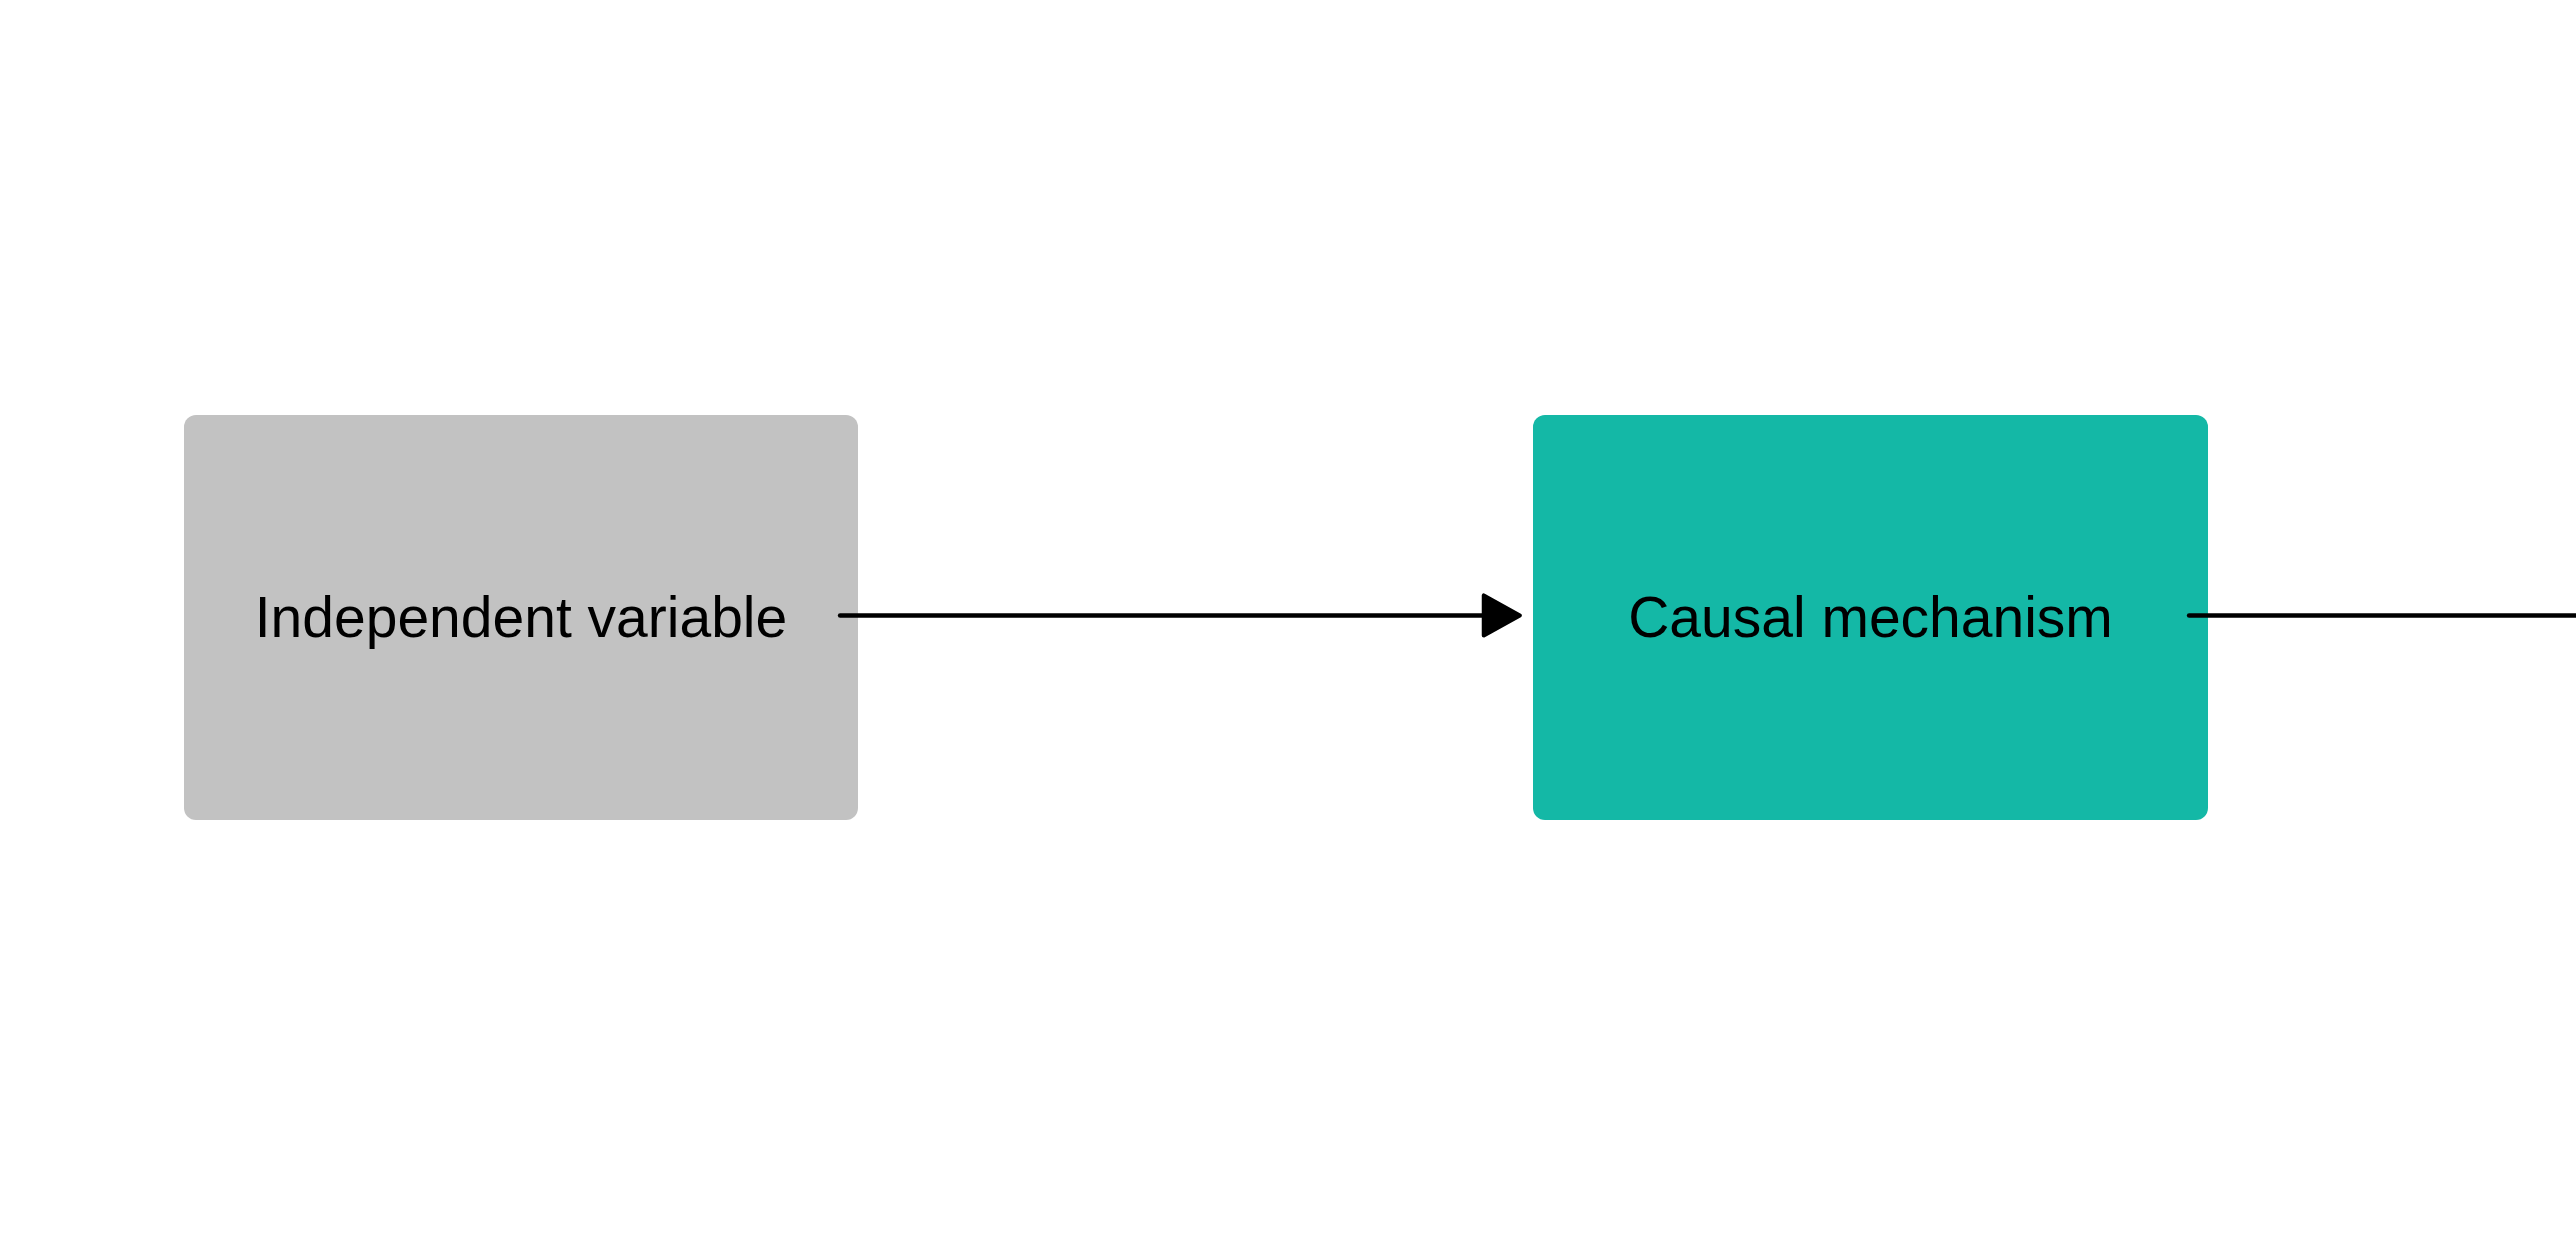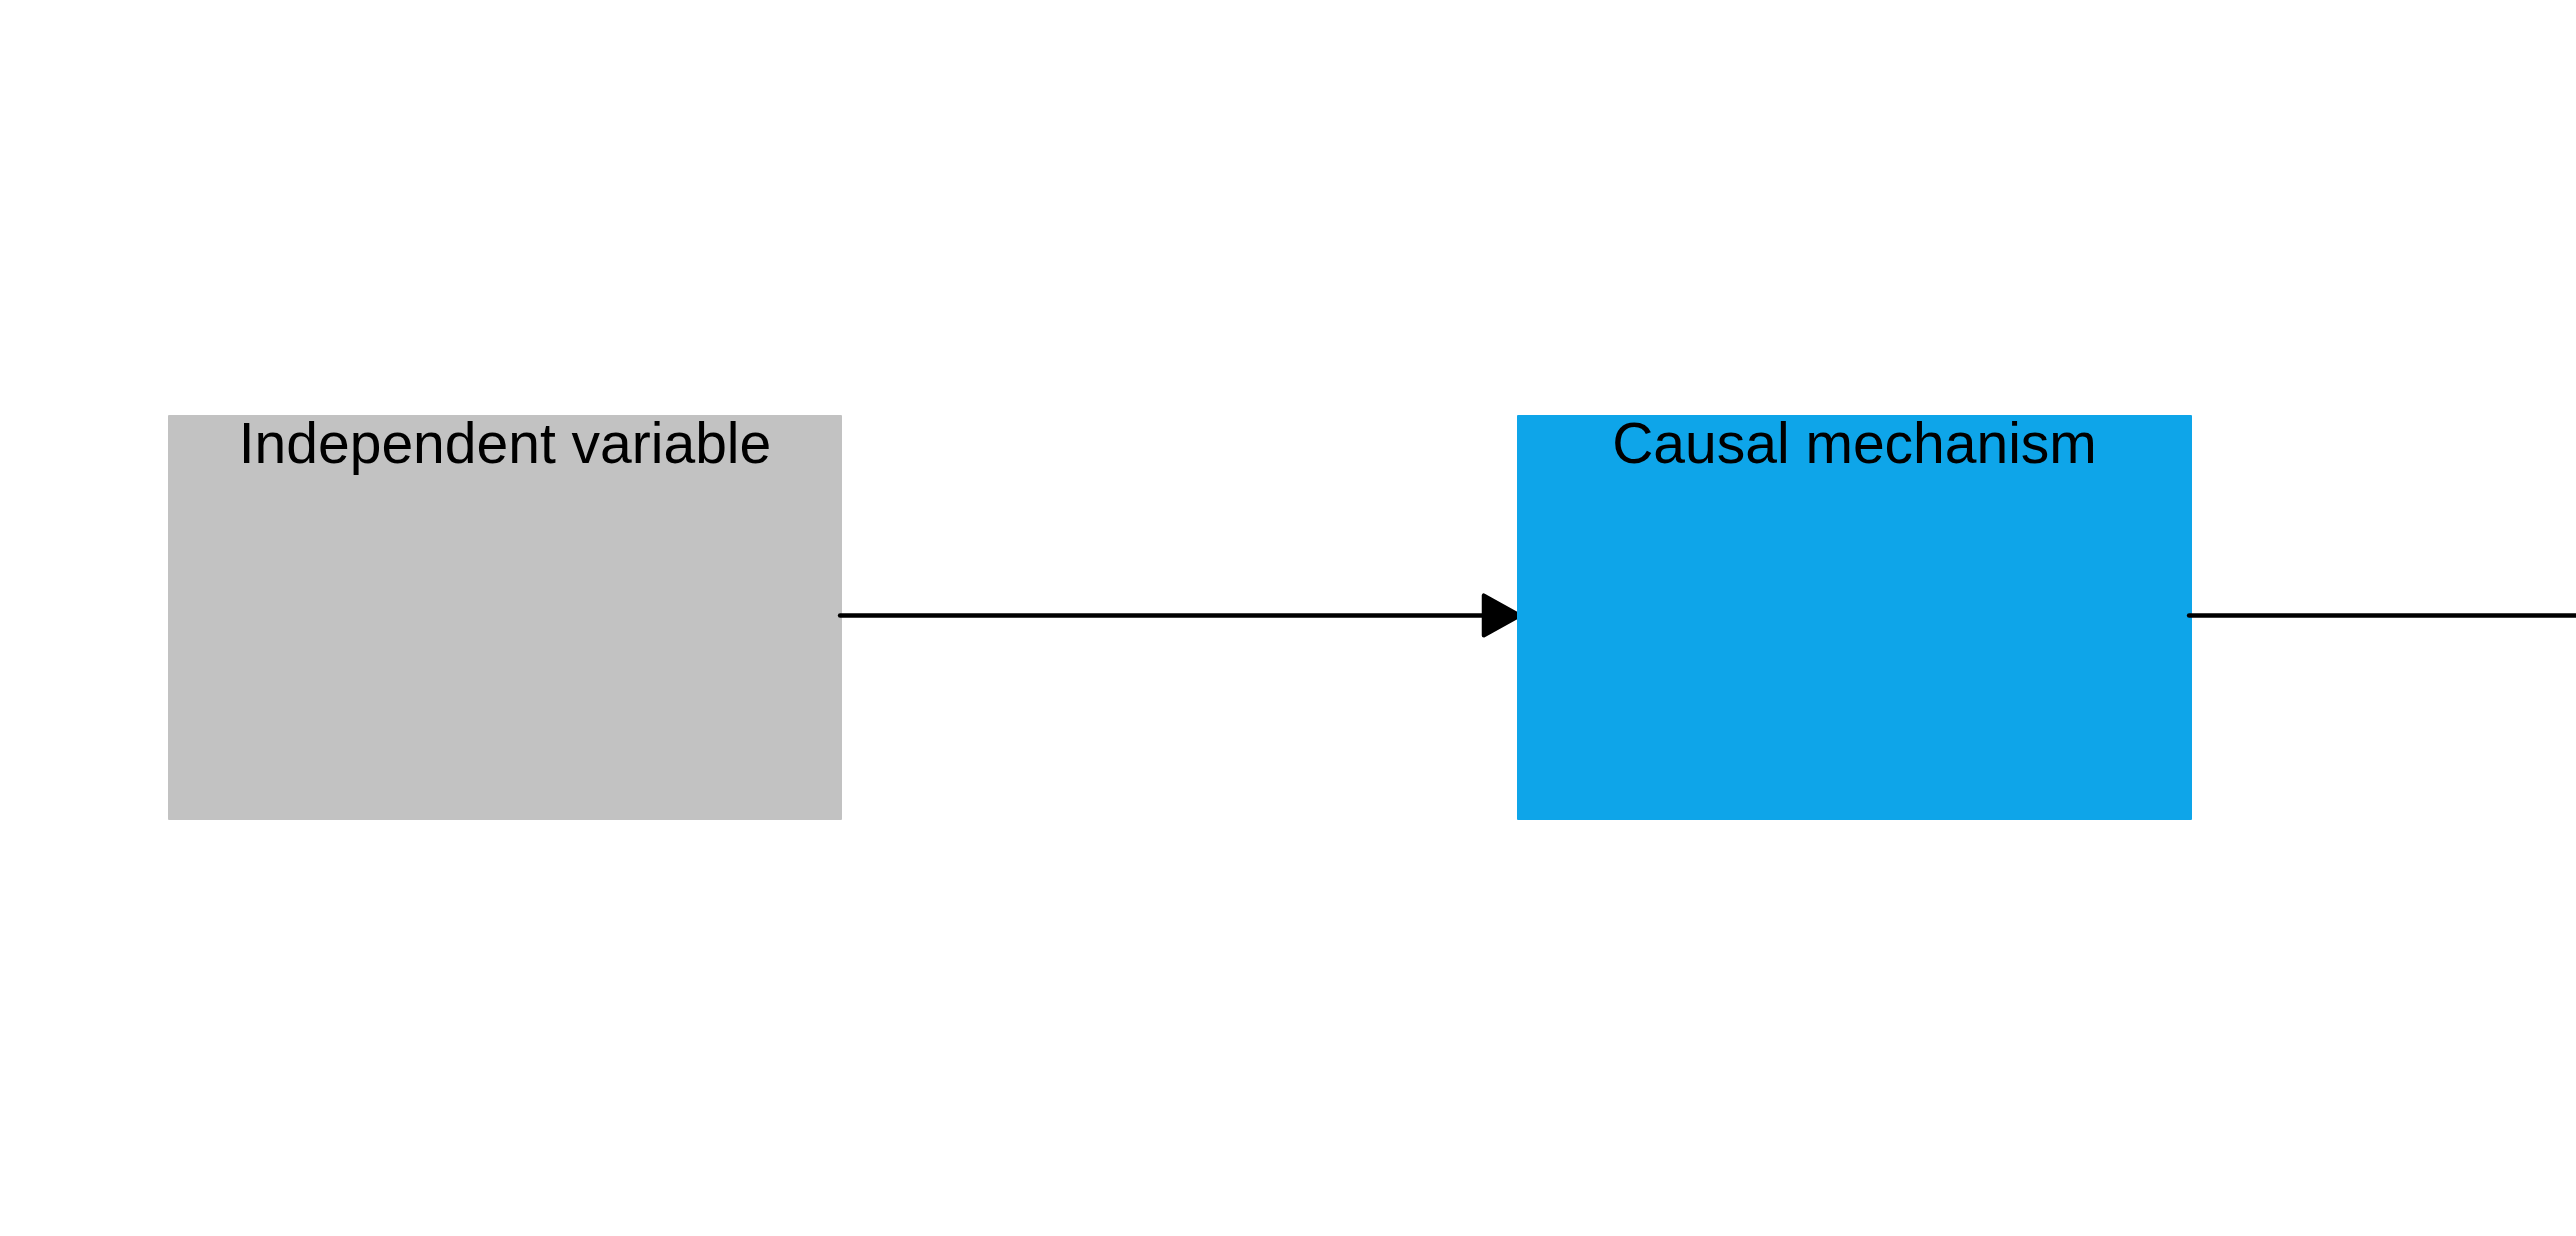--- a/index.html
+++ b/index.html
@@ -17,23 +17,25 @@
   #diagram-canvas {
     position: relative;
     width: 3709px;
     height: 1236px;
     background: #ffffff;
   }
 
   .node-box {
     position: absolute;
     box-sizing: border-box;
-    border-radius: 1px;
+    border-radius: 12px;
     display: flex;
+    align-items: center;
     justify-content: center;
+    margin-left: 16px;
   }
 
   .node-label {
     font-family: "Liberation Sans", sans-serif;
     font-size: 57px;
     font-weight: 400;
     color: #000000;
     line-height: 1;
     white-space: nowrap;
     letter-spacing: 0px;
@@ -85,21 +87,21 @@
     <span class="node-label" style="color: rgb(0, 0, 0);">Independent variable</span>
   </div>
 
   <div class="edge-connector" id="edge-iv-to-mechanism">
     <svg viewBox="0 0 1340 160" preserveAspectRatio="none">
       <line x1="10" y1="75" x2="1262" y2="75" stroke="#000000" stroke-width="9" stroke-linecap="round"></line>
       <polygon points="1260,36 1260,114 1330,75" fill="#000000" stroke="#000000" stroke-width="8" stroke-linejoin="round"></polygon>
     </svg>
   </div>
 
-  <div class="node-box" id="node-causal-mechanism" style="background: #0ea5e9;">
+  <div class="node-box" id="node-causal-mechanism" style="background: #14b8a6;">
     <span class="node-label" style="color: rgb(0, 0, 0);">Causal mechanism</span>
   </div>
 
   <div class="edge-connector" id="edge-mechanism-to-dv">
     <svg viewBox="0 0 1340 160" preserveAspectRatio="none">
       <line x1="10" y1="75" x2="1262" y2="75" stroke="#000000" stroke-width="9" stroke-linecap="round"></line>
       <polygon points="1260,36 1260,114 1330,75" fill="#000000" stroke="#000000" stroke-width="8" stroke-linejoin="round"></polygon>
     </svg>
   </div>
 

